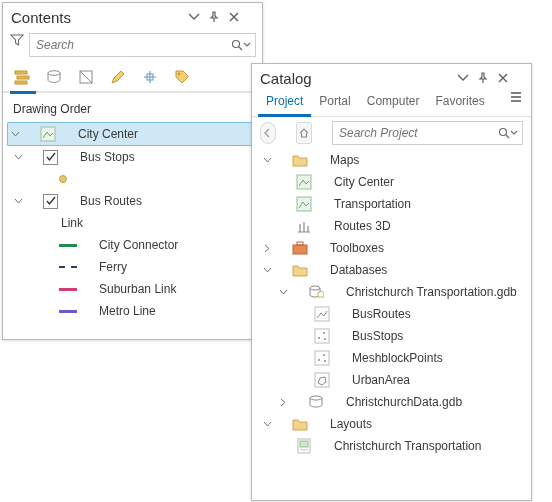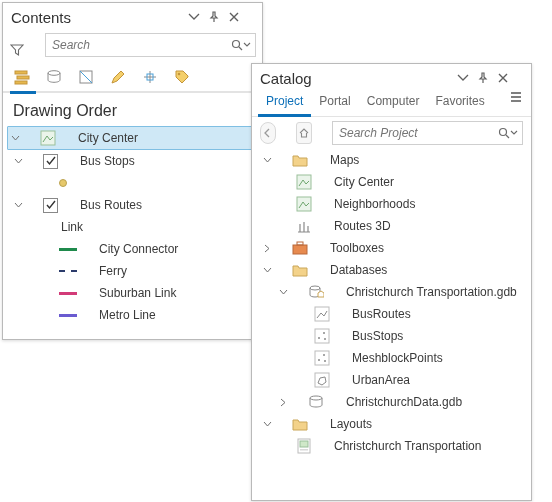--- a/index.html
+++ b/index.html
@@ -6,34 +6,34 @@
 .canvas{position:relative;width:552px;height:502px}
 .pane{position:absolute;background:#fff;border:1px solid #b9b9b9;box-shadow:0 1px 3px rgba(0,0,0,0.15)}
 .pane.contents{left:2px;top:2px;width:259px;height:336px}
 .pane.catalog{left:251px;top:63px;width:279px;height:436px}
 
 .pane-header{display:flex;align-items:center;height:24px;padding:2px 20px 0 8px}
 .pane-title{flex:1;font-size:15px;color:#333}
 .hdr-ico{width:16px;height:16px;margin-left:4px;display:flex;align-items:center;justify-content:center;color:#5f5f5f}
 .hdr-ico svg{width:12px;height:12px}
 
-.search-row{display:flex;align-items:flex-end;padding:4px 6px;gap:20px}
+.search-row{display:flex;align-items:flex-start;padding:4px 6px;gap:4px}
 .search-box{flex:1;display:flex;align-items:center;border:1px solid #cfcfcf;background:#fff;height:22px;padding:0 4px}
 .search-box input{flex:1;border:none;outline:none;font-size:12px;font-style:italic;color:#787878;background:transparent}
 .search-box .mag{color:#6a6a6a}
 .dd{display:flex;align-items:center;color:#6a6a6a}
 
 .filter-ico{width:16px;display:flex;justify-content:center;color:#6a6a6a}
 
 .toolbar{display:flex;align-items:center;padding:2px 8px 0 8px;gap:10px;height:28px}
 .tool{width:22px;height:22px;display:flex;align-items:center;justify-content:center}
 .bottom-line{height:2px;background:#e3e3e3;margin:0 0 0 0}
 .tool-active-under{height:3px;width:26px;background:#0b6fb8;margin:-2px 0 0 7px}
 
-.section-title{padding:8px 25px 6px 10px;font-size:16px;color:#333}
+.section-title{padding:8px 25px 6px 10px;font-size:12px;color:#333}
 
 .tree{padding:0 4px 6px 4px}
 .row{display:flex;align-items:center;height:22px;gap:20px;padding:0 2px;white-space:nowrap}
 .indent0{padding-left:2px}
 .indent1{padding-left:6px}
 .indent2{padding-left:22px}
 .indent3{padding-left:40px}
 .indent4{padding-left:58px}
 .caret{width:10px;display:inline-flex;justify-content:center;color:#6f6f6f}
 .caret svg{width:9px;height:9px}
@@ -305,21 +305,21 @@
           </span>
       <span class="lbl">City Center</span>
     </div>
     <div class="row indent3">
       <span class="ico">
             <svg width="16" height="16" viewBox="0 0 16 16">
               <rect x="1" y="1" width="14" height="14" fill="#eaf4ea" stroke="#9abf9a"></rect>
               <path d="M3 12l4-6 3 4 3-3" fill="none" stroke="#6fa76f"></path>
             </svg>
           </span>
-      <span class="lbl">Neighborhoods</span>
+      <span class="lbl">Transportation</span>
     </div>
     <div class="row indent3">
       <span class="ico">
             <svg width="16" height="16" viewBox="0 0 16 16">
               <path d="M2 14h12M4 14V6M8 14V4M12 14V8" stroke="#8a8a8a" stroke-width="1.2" fill="none"></path>
             </svg>
           </span>
       <span class="lbl">Routes 3D</span>
     </div>
 

